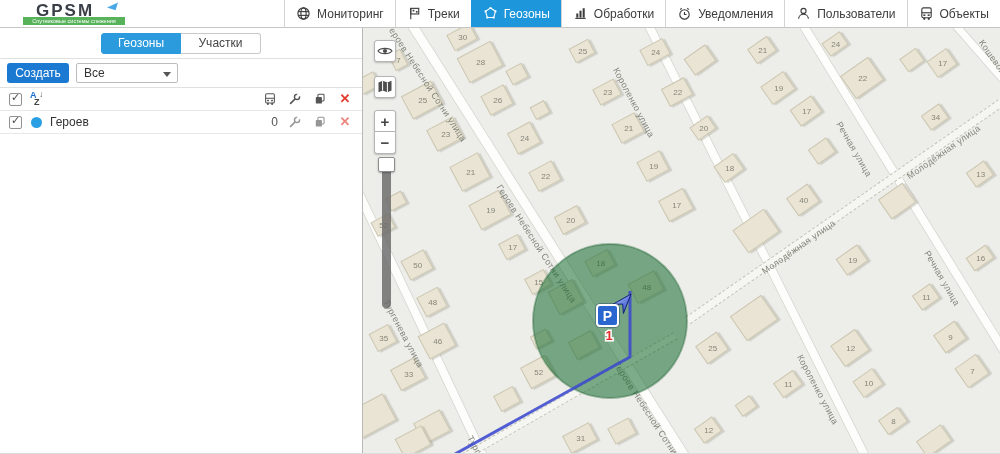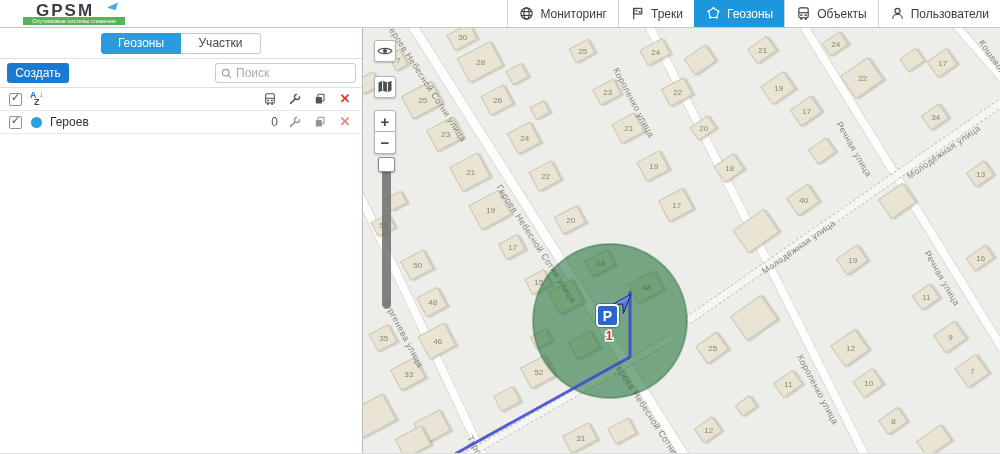--- a/index.html
+++ b/index.html
@@ -113,56 +113,75 @@
               <rect x="10.4" y="11.3" width="2" height="2" fill="currentColor" stroke="none"></rect>
               <rect x="3.6" y="11.3" width="2" height="2" fill="currentColor" stroke="none"></rect>
               <rect x="1.7" y="4.7" width="2" height="2" fill="currentColor" stroke="none"></rect>
             </svg>
           </span>
           <span>Геозоны</span>
         </div>
         <div class="tab">
           <span class="nicon">
             <svg viewBox="0 0 16 16" fill="none" stroke="currentColor" stroke-width="1.2">
+              <line x1="2.5" y1="13.2" x2="13.5" y2="13.2"></line>
+              <rect x="3.5" y="8" width="2.2" height="4.4" fill="currentColor" stroke="none"></rect>
+              <rect x="6.9" y="5" width="2.2" height="7.4" fill="currentColor" stroke="none"></rect>
+              <rect x="10.3" y="2.4" width="2.2" height="10" fill="currentColor" stroke="none"></rect>
+            </svg>
+          </span>
+          <span>Обработки</span>
+        </div>
+        <div class="tab">
+          <span class="nicon">
+            <svg viewBox="0 0 16 16" fill="none" stroke="currentColor" stroke-width="1.2">
+              <circle cx="8" cy="9" r="5"></circle>
+              <polyline points="8,6.5 8,9 10.2,9"></polyline>
+              <line x1="3.5" y1="3.8" x2="5" y2="2.4"></line>
+              <line x1="12.5" y1="3.8" x2="11" y2="2.4"></line>
+            </svg>
+          </span>
+          <span>Уведомления</span>
+        </div>
+        <div class="tab">
+          <span class="nicon">
+            <svg viewBox="0 0 16 16" fill="none" stroke="currentColor" stroke-width="1.2">
+              <circle cx="8" cy="5.2" r="2.7"></circle>
+              <path d="M2.8,13.6 a5.2,4.8 0 0 1 10.4,0"></path>
+            </svg>
+          </span>
+          <span>Пользователи</span>
+        </div>
+        <div class="tab">
+          <span class="nicon">
+            <svg viewBox="0 0 16 16" fill="none" stroke="currentColor" stroke-width="1.2">
               <rect x="3" y="2" width="10" height="10.5" rx="1.5"></rect>
               <line x1="3" y1="7.2" x2="13" y2="7.2"></line>
               <rect x="4.6" y="9" width="2.2" height="1.6" fill="currentColor" stroke="none"></rect>
               <rect x="9.2" y="9" width="2.2" height="1.6" fill="currentColor" stroke="none"></rect>
               <circle cx="5.6" cy="13.6" r="1.2" fill="currentColor" stroke="none"></circle>
               <circle cx="10.4" cy="13.6" r="1.2" fill="currentColor" stroke="none"></circle>
             </svg>
           </span>
           <span>Объекты</span>
         </div>
-        <div class="tab">
-          <span class="nicon">
-            <svg viewBox="0 0 16 16" fill="none" stroke="currentColor" stroke-width="1.2">
-              <circle cx="8" cy="5.2" r="2.7"></circle>
-              <path d="M2.8,13.6 a5.2,4.8 0 0 1 10.4,0"></path>
-            </svg>
-          </span>
-          <span>Пользователи</span>
-        </div>
       </nav>
   </div>
 
   <div class="panel">
     <div class="ptabs" id="ptabs">
         <div class="ptab active">Геозоны</div>
         <div class="ptab">Участки</div>
       </div>
 
     <div class="pctrl">
       <button class="btn-create">Создать</button>
-      <div class="search">
-        <svg viewBox="0 0 16 16">
-            <circle cx="7" cy="7" r="4" stroke="#9a9a9a" fill="none" stroke-width="1.4"></circle>
-            <line x1="10" y1="10" x2="13.5" y2="13.5" stroke="#9a9a9a" stroke-width="1.4"></line>
-          </svg>
-        <input type="text" placeholder="Поиск" style="">
+      <div class="sel">
+        <span>Все</span>
+        <span class="caret"></span>
       </div>
     </div>
 
     <div class="row">
       <span class="cb">
           <span class="tick">✓</span>
         </span>
       <span class="sort">
         <span class="sa">A</span>
         <span class="sar">↓</span>

